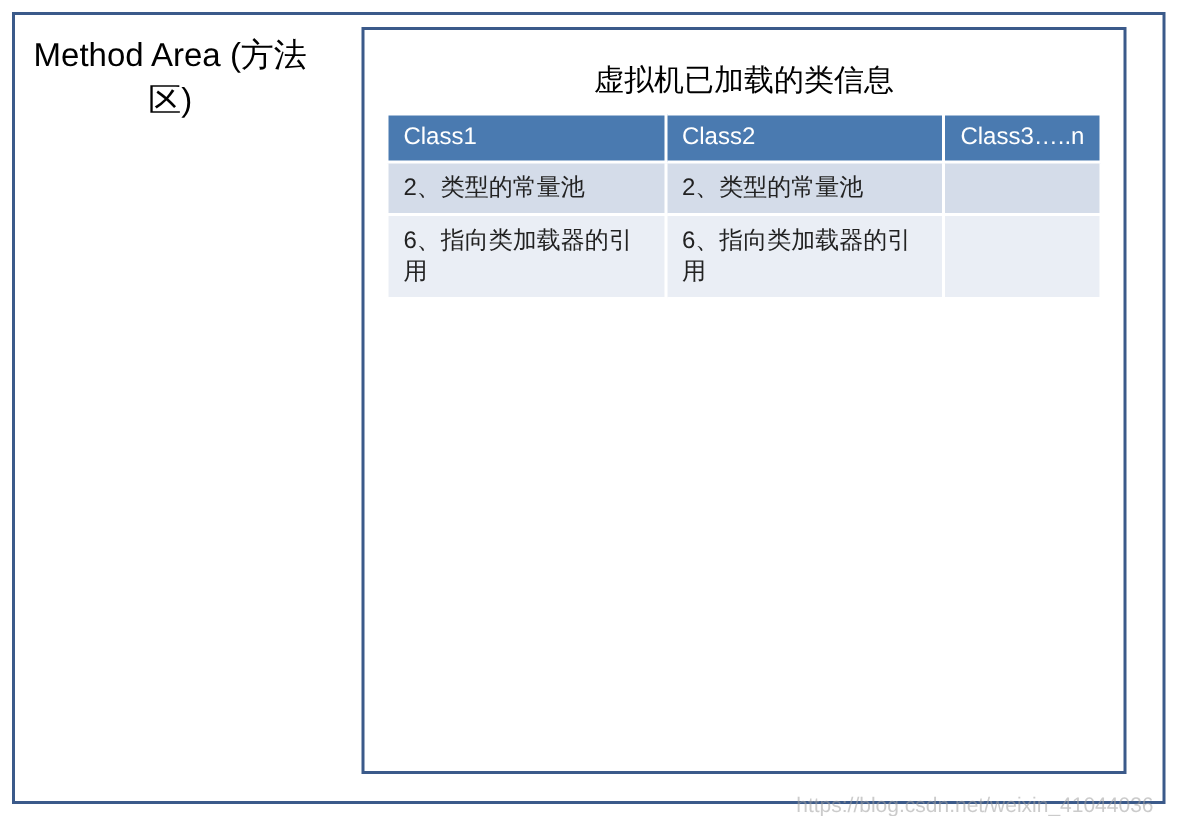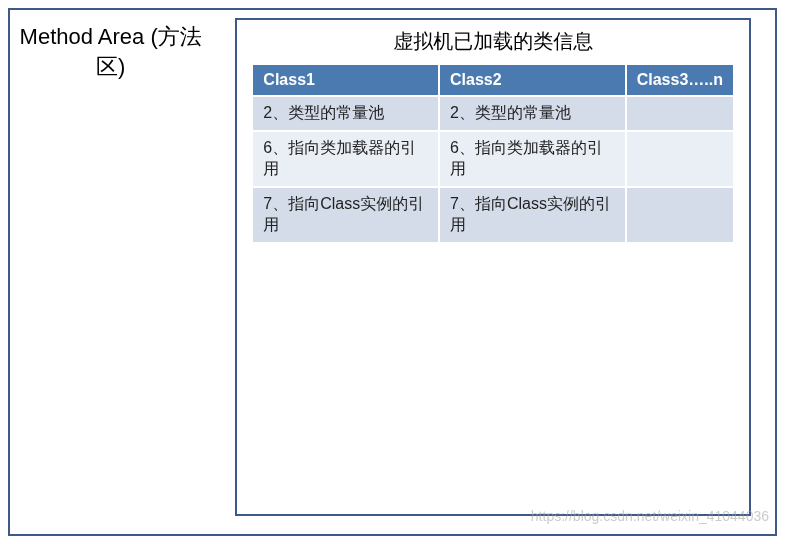--- a/index.html
+++ b/index.html
@@ -20,60 +20,60 @@
     }
     .title {
       text-align: center;
       font-size: 22px;
       color: #000;
       padding: 4px 0 10px 0;
     }
     .inner1 {
       border: 2px solid #3b5a8a;
       margin: 0 24px 10px 24px;
-      padding: 8px 14px 10px 14px;
+      padding: 20px 14px 10px 14px;
     }
     .subtitle {
       text-align: center;
       font-size: 20px;
       color: #000;
       margin-bottom: 8px;
     }
     table {
       width: 100%;
       border-collapse: collapse;
       font-size: 16px;
     }
     th {
       background: #4a7ab0;
       color: #ffffff;
       text-align: left;
       padding: 6px 10px;
-      font-weight: bold;
+      font-weight: normal;
       border: 2px solid #ffffff;
     }
     td {
       padding: 6px 10px;
       border: 2px solid #ffffff;
       color: #222;
     }
     tbody tr:nth-child(odd) td { background: #d4dce9; }
     tbody tr:nth-child(even) td { background: #eaeef5; }
     .inner2 {
       border: 2px solid #3b5a8a;
       margin: 0 24px;
       padding: 14px 0;
       text-align: center;
       font-size: 20px;
       color: #000;
     }
     .watermark {
       position: absolute;
       right: 16px;
-      bottom: 20px;
+      bottom: 0;
       color: rgba(160,160,160,0.55);
       font-size: 14px;
       font-family: Arial, sans-serif;
     }
   </style>
 </head>
 <body>
 
 <div class="outer">
   <div class="title">Method Area (方法区)</div>
@@ -91,22 +91,17 @@
         <tr>
             <td>2、类型的常量池</td>
             <td>2、类型的常量池</td>
             <td></td>
           </tr>
         <tr>
             <td>6、指向类加载器的引用</td>
             <td>6、指向类加载器的引用</td>
             <td></td>
           </tr>
-        <tr>
-            <td>7、指向Class实例的引用</td>
-            <td>7、指向Class实例的引用</td>
-            <td></td>
-          </tr>
       </tbody>
     </table>
   </div>
 </div>
 <div class="watermark">https://blog.csdn.net/weixin_41044036</div>
 
 </body></html>

